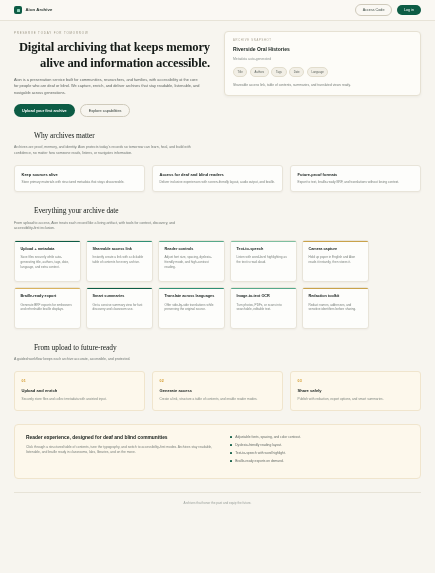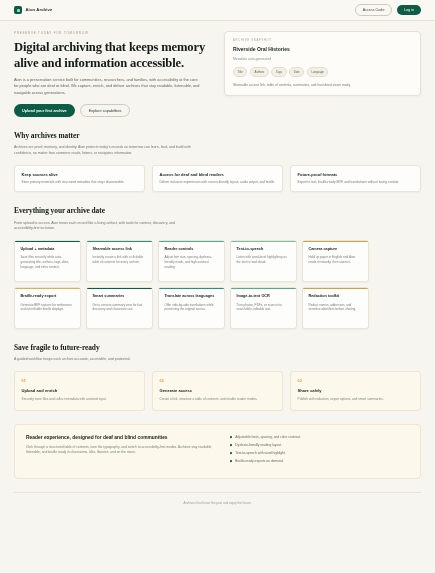--- a/index.html
+++ b/index.html
@@ -52,21 +52,21 @@
     display: flex; gap: 14px; align-items: flex-start;
     padding-top: 10px;
   }
   .hero-left { width: 196px; }
   .eyebrow {
     font-size: 2.9px; letter-spacing: .85px; text-transform: uppercase;
     color: #9a9482; margin-bottom: 5px;
   }
   .hero-title {
     font-size: 12.6px; line-height: 1.22; font-weight: bold;
-    color: #141a17; letter-spacing: -0.15px;
+    color: #141a17; letter-spacing: -0.15px; text-align: right;
   }
   .hero-body {
     font-size: 3.9px; color: #5d6460; margin-top: 6px; line-height: 1.62;
     max-width: 188px;
   }
   .hero-ctas { display: flex; gap: 5px; margin-top: 8px; }
   .cta-primary {
     background: #0d5c45; color: #fff; font-size: 3.8px; font-weight: bold;
     border-radius: 9px; padding: 3.6px 8px; border: none;
   }
@@ -88,21 +88,21 @@
   .hc-sub { font-size: 3.4px; color: #8d9490; margin-top: 3px; }
   .chips { display: flex; gap: 2.6px; margin-top: 5.5px; flex-wrap: wrap; }
   .chip {
     font-size: 2.8px; color: #5b635e; background: #f2efe6;
     border: 0.35px solid #e2ddcd; border-radius: 6px; padding: 1.8px 3.6px;
   }
   .hc-foot { font-size: 3.3px; color: #767d78; margin-top: 6px; line-height: 1.5; }
 
   
   .section { margin-top: 14px; }
-  .sec-title { font-size: 7.4px; font-weight: bold; color: #141a17; letter-spacing: -.05px; }
+  .sec-title { font-size: 7.4px; font-weight: normal; color: #141a17; letter-spacing: -.05px; margin-left: 20px; }
   .sec-sub { font-size: 3.5px; color: #6f7672; margin-top: 3.5px; max-width: 178px; line-height: 1.6; }
 
   .row3 { display: flex; gap: 7px; margin-top: 8px; }
   .card-plain {
     flex: 1; background: #fdfdfb; border: 0.4px solid #e8e4d9;
     border-radius: 3px; padding: 6px 6.5px;
     box-shadow: 0 1px 2px rgba(40,35,20,.04);
   }
   .card-h { font-size: 4px; font-weight: bold; color: #1a221f; }
   .card-p { font-size: 3.2px; color: #777e79; margin-top: 3px; line-height: 1.55; }
@@ -261,21 +261,21 @@
         <div class="feat-p">Turn photos, PDFs, or scans into searchable, editable text.</div>
       </div>
       <div class="feat" style="--accent: #c9a24a;">
         <div class="feat-h">Redaction toolkit</div>
         <div class="feat-p">Redact names, addresses, and sensitive identifiers before sharing.</div>
       </div>
     </div>
   </div>
 
   <div class="section">
-    <h2 class="sec-title serif">Save fragile to future-ready</h2>
+    <h2 class="sec-title serif">From upload to future-ready</h2>
     <p class="sec-sub">A guided workflow keeps each archive accurate, accessible, and protected.</p>
     <div class="steps">
       <div class="step">
         <div class="step-num">01</div>
         <div class="step-h">Upload and enrich</div>
         <div class="step-p">Securely store files and collect metadata with assisted input.</div>
       </div>
       <div class="step">
         <div class="step-num">02</div>
         <div class="step-h">Generate access</div>

